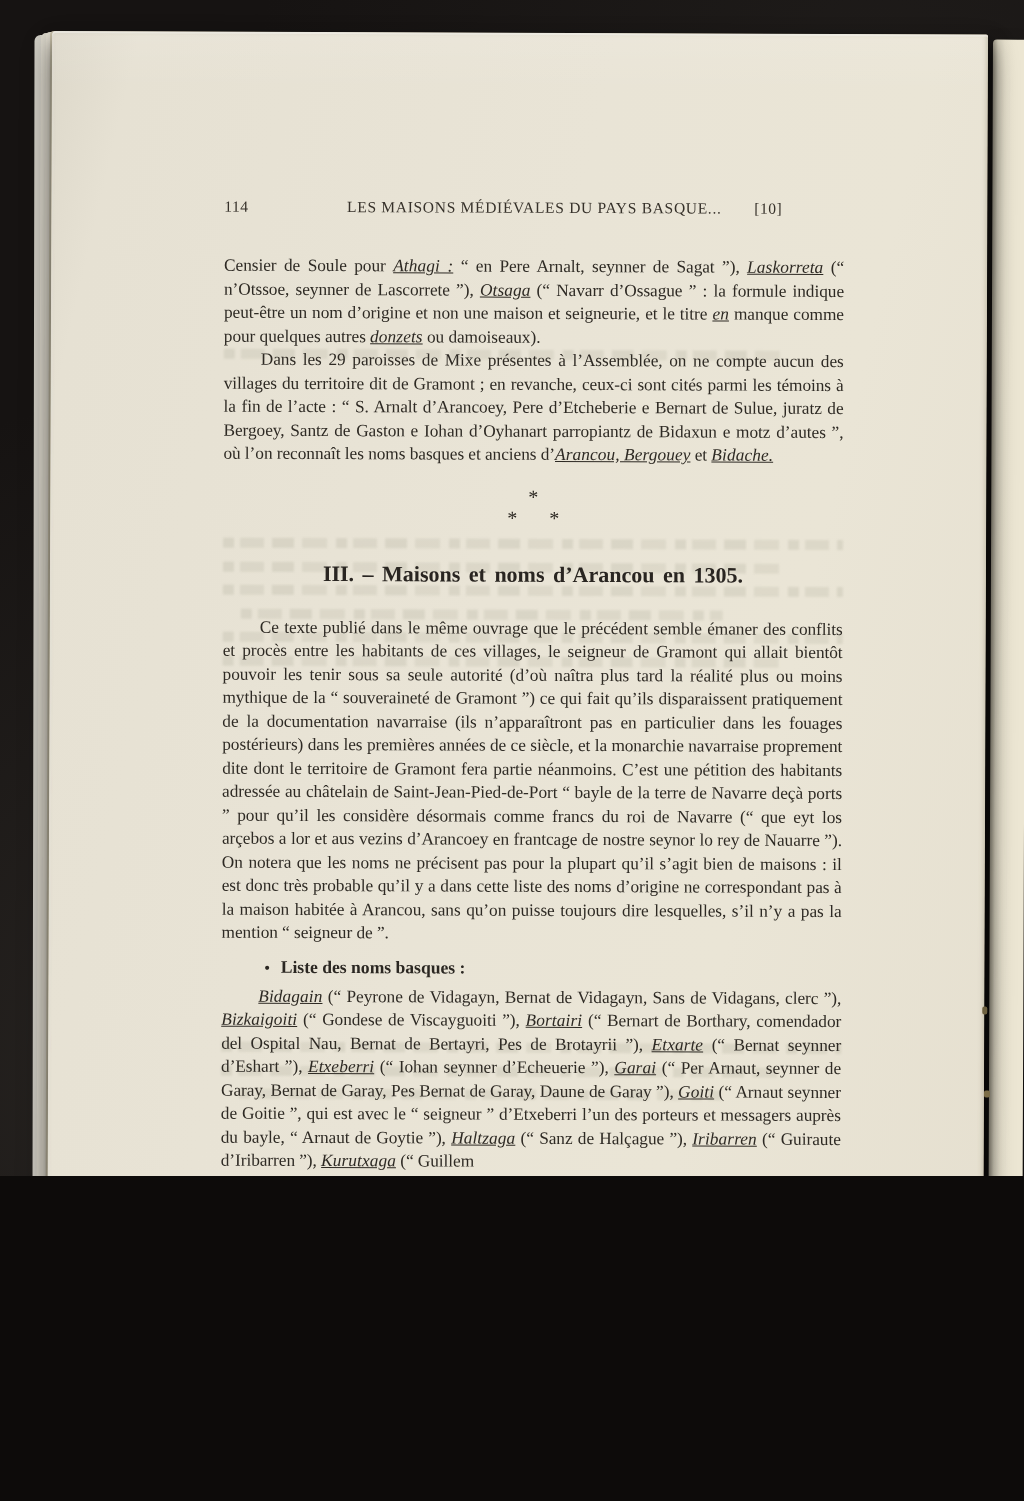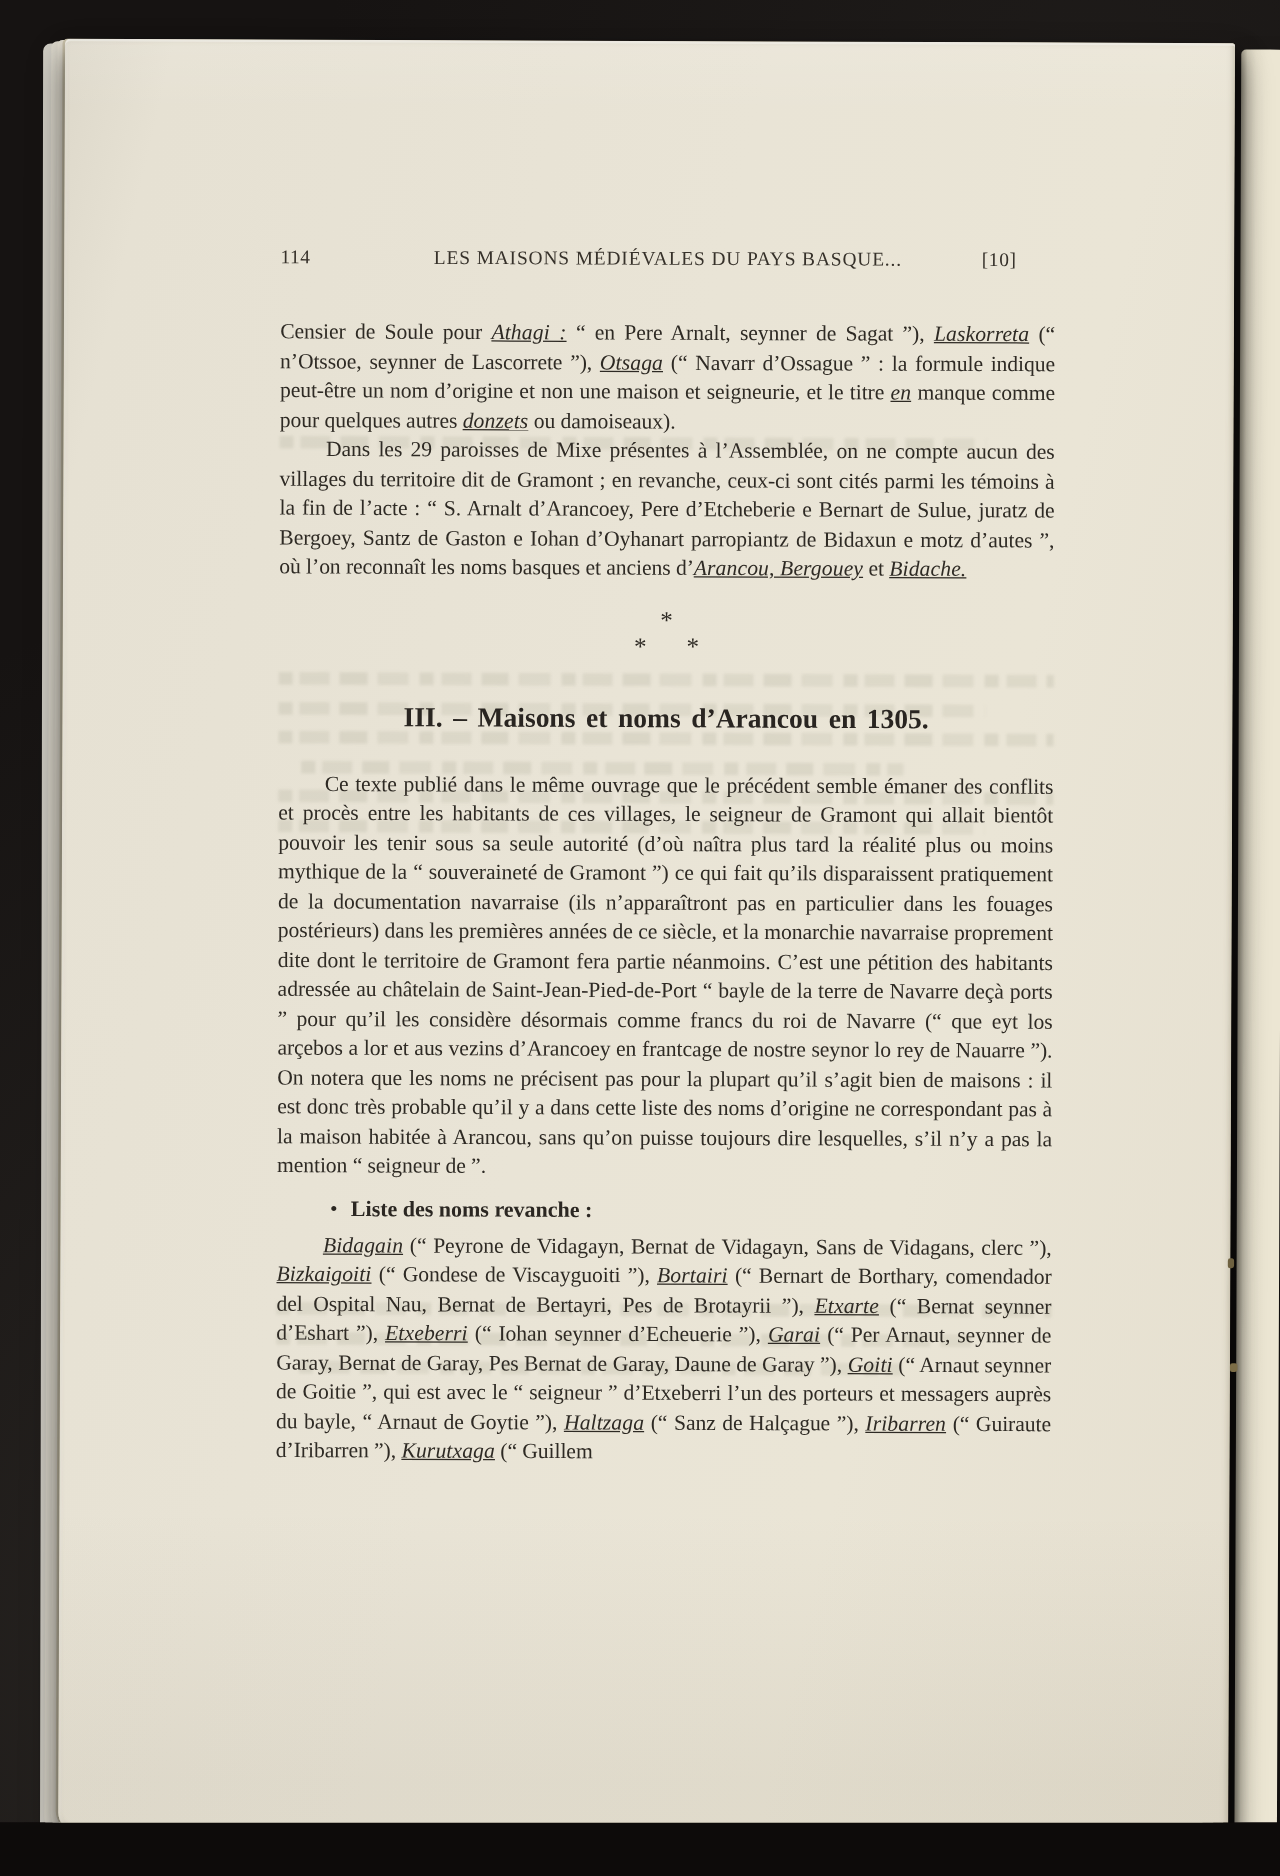--- a/index.html
+++ b/index.html
@@ -1,18 +1,18 @@
 <!DOCTYPE html>
 <html lang="fr"><head>
 <meta charset="utf-8">
 <style>
   html,body{margin:0;padding:0;background:#0d0b0a;}
   .photo{
     position:relative;
-    width:1024px;height:1458px;
+    width:1024px;height:1176px;
     overflow:hidden;
     background:
       radial-gradient(ellipse at 15% 92%, rgba(70,66,60,.35), rgba(0,0,0,0) 45%),
       radial-gradient(ellipse at 85% 10%, rgba(55,52,48,.25), rgba(0,0,0,0) 50%),
       #161312;
     font-family:"Liberation Serif","DejaVu Serif",serif;
   }
   .book{position:absolute;left:0;top:0;width:1024px;height:1501px;transform:rotate(0.22deg);transform-origin:60px 40px;}
   
   .sheet{position:absolute;background:#d6d3c8;}
@@ -64,21 +64,21 @@
     padding-top:166px;
     width:620px;
   }
   .runhead{
     display:flex;align-items:baseline;
     font-size:15.5px;letter-spacing:.5px;color:#36312a;
     height:20px;
   }
   .runhead .pnum{width:90px;text-align:left;}
   .runhead .rtitle{flex:1;text-align:center;letter-spacing:.7px;}
-  .runhead .folio{width:90px;text-align:center;}
+  .runhead .folio{width:90px;text-align:left;}
   p.body{
     margin:0;
     font-size:17.3px;line-height:23.5px;
     text-align:justify;
     letter-spacing:-.05px;
     color:#2e2a24;
   }
   p.body.first{margin-top:36px;}
   p.body.ind{text-indent:37px;}
   p.body i{letter-spacing:.1px;text-decoration:underline;}
@@ -161,21 +161,21 @@
             <span>*</span>
           </span>
         </div>
 
         <h2 class="heading">III. – Maisons et noms d’Arancou en 1305.</h2>
 
         <p class="body ind"><span>Ce texte publié dans le même ouvrage que le précédent semble émaner des conflits et procès entre les habitants de ces villages, le seigneur de Gramont qui allait bientôt pouvoir les tenir sous sa seule autorité (d’où naîtra plus tard la réalité plus ou moins mythique de la “ souveraineté de Gramont ”) ce qui fait qu’ils disparaissent pratiquement de la documentation navarraise (ils n’apparaîtront pas en particulier dans les fouages postérieurs) dans les premières années de ce siècle, et la monarchie navarraise proprement dite dont le territoire de Gramont fera partie néanmoins. C’est une pétition des habitants adressée au châtelain de Saint-Jean-Pied-de-Port “ bayle de la terre de Navarre deçà ports ” pour qu’il les considère désormais comme francs du roi de Navarre (“ que eyt los arçebos a lor et aus vezins d’Arancoey en frantcage de nostre seynor lo rey de Nauarre ”). On notera que les noms ne précisent pas pour la plupart qu’il s’agit bien de maisons : il est donc très probable qu’il y a dans cette liste des noms d’origine ne correspondant pas à la maison habitée à Arancou, sans qu’on puisse toujours dire lesquelles, s’il n’y a pas la mention “ seigneur de ”.</span></p>
 
         <div class="list-label">
           <span class="dot">•</span>
-          <span>Liste des noms revanche :</span>
+          <span>Liste des noms basques :</span>
         </div>
 
         <p class="body ind"><i>Bidagain</i><span> (“ Peyrone de Vidagayn, Bernat de Vidagayn, Sans de Vidagans, clerc ”), </span><i>Bizkaigoiti</i><span> (“ Gondese de Viscayguoiti ”), </span><i>Bortairi</i><span> (“ Bernart de Borthary, comendador del Ospital Nau, Bernat de Bertayri, Pes de Brotayrii ”), </span><i>Etxarte</i><span> (“ Bernat seynner d’Eshart ”), </span><i>Etxeberri</i><span> (“ Iohan seynner d’Echeuerie ”), </span><i>Garai</i><span> (“ Per Arnaut, seynner de Garay, Bernat de Garay, Pes Bernat de Garay, Daune de Garay ”), </span><i>Goiti</i><span> (“ Arnaut seynner de Goitie ”, qui est avec le “ seigneur ” d’Etxeberri l’un des porteurs et messagers auprès du bayle, “ Arnaut de Goytie ”), </span><i>Haltzaga</i><span> (“ Sanz de Halçague ”), </span><i>Iribarren</i><span> (“ Guiraute d’Iribarren ”), </span><i>Kurutxaga</i><span> (“ Guillem</span></p>
 
       </div>
     </div>
   </div>
 </div>
 
 </body></html>

